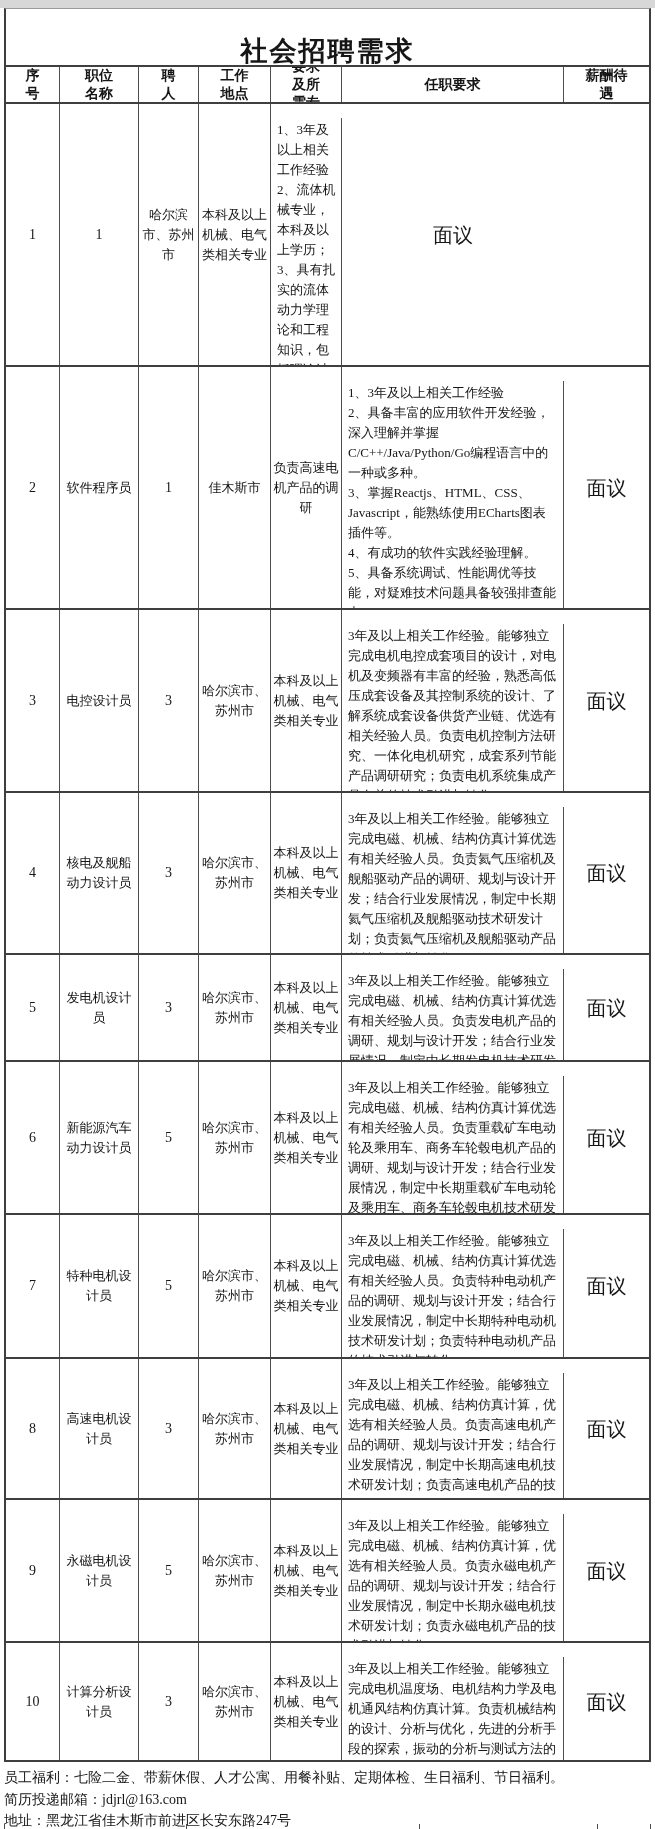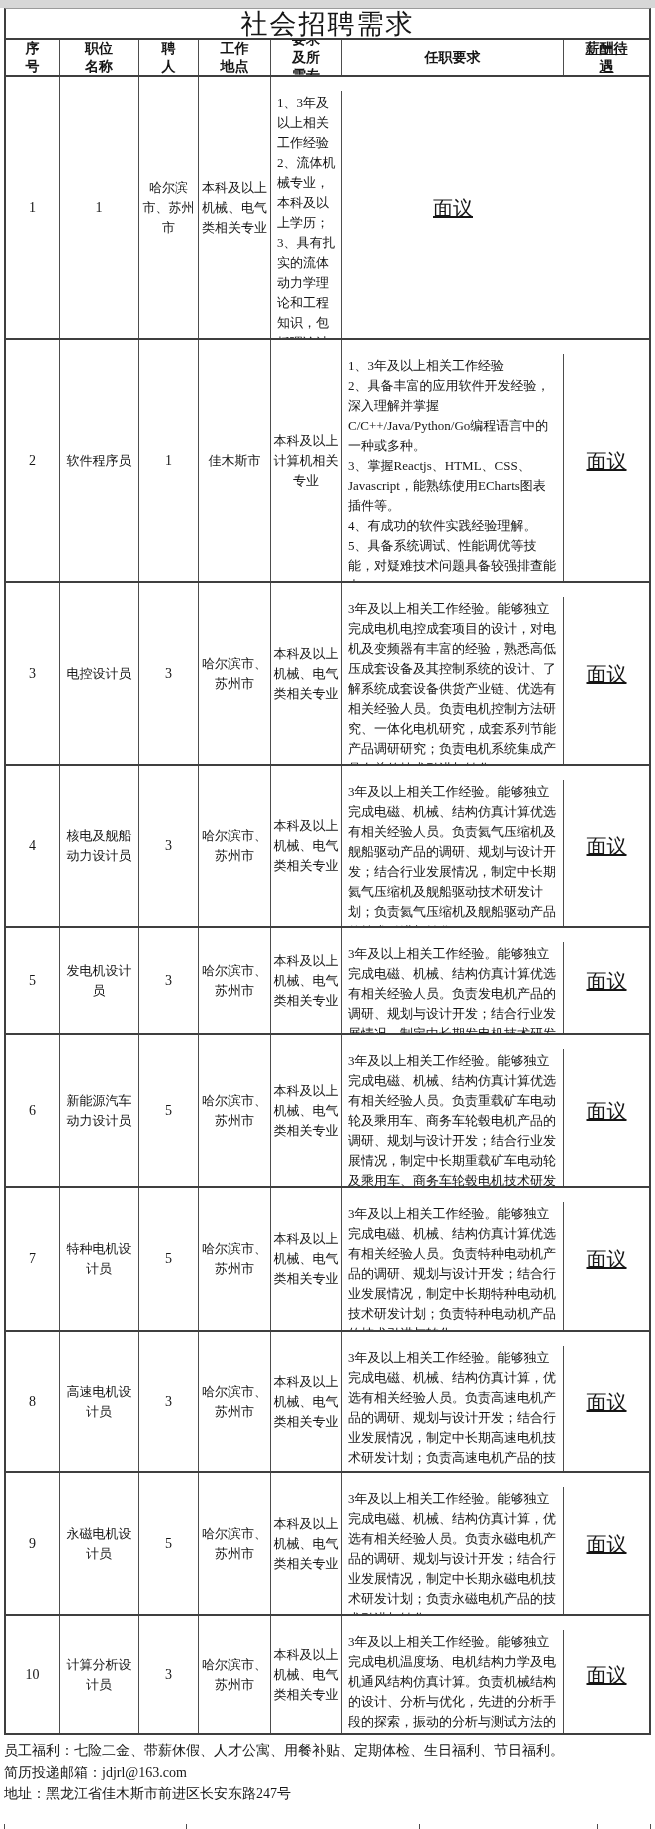--- a/index.html
+++ b/index.html
@@ -17,40 +17,40 @@
   .tbl{
     box-sizing:border-box;
     margin:0 4px;width:647px;
     border:2px solid #3f3f3f;
     border-top:1px solid #9a9a9a;
     background:#fff;
   }
   .title-cell{
     height:29px;
     display:flex;align-items:center;justify-content:center;
-    font-size:27px;font-weight:normal;letter-spacing:2px;
+    font-size:27px;font-weight:bold;letter-spacing:2px;margin-top:27px;
   }
   .row{
     display:grid;
     grid-template-columns:54px 79px 60px 72px 71px 222px 1fr;
     border-top:2px solid #3f3f3f;
     box-sizing:border-box;
   }
   .header-row{height:37px;}
   .data-row{overflow:hidden;}
   .cell{
     box-sizing:border-box;
     border-right:1px solid #4d4d4d;
     display:flex;align-items:center;justify-content:center;
     text-align:center;
     font-size:13px;line-height:20px;
     padding:1px 2px;
     overflow:hidden;
   }
-  .cell:last-child{border-right:none;text-decoration:underline;}
+  .cell:last-child{border-right:none;}
   .header-row .cell{font-weight:bold;font-size:14px;line-height:18px;padding:0 19px;}
   .c-req{
     align-items:flex-start;justify-content:flex-start;
     text-align:left;
     white-space:pre-line;
     padding:2px 5px 0 6px;
     font-size:13px;line-height:20px;margin-top:14px;
   }
   .c-no{font-size:14px;}
   .c-count{font-size:14px;}
@@ -94,21 +94,21 @@
 3、具有扎实的流体动力学理论和工程知识，包括理论计算，仿真模拟和组装测试验证；
 4、从事流体机械内部流动及性能研究方向，研究水力机械过流部件对流动的影响，能够提高水力机械过流部件的水力性能，抗空化性能。能够对叶片泵进行优化水力设计，设计出高效率高性能的水力模型；
 5、具有良好的沟通、协调能力，以及积极向上的心态；</div>
         <div class="cell c-sal">面议</div>
       </div>
       <div class="row data-row" style="height: 243px;">
         <div class="cell c-no">2</div>
         <div class="cell c-pos">软件程序员</div>
         <div class="cell c-count">1</div>
         <div class="cell c-loc">佳木斯市</div>
-        <div class="cell c-edu">本科及以上计算机相关专业</div>
+        <div class="cell c-edu">负责高速电机产品的调研</div>
         <div class="cell c-req">1、3年及以上相关工作经验
 2、具备丰富的应用软件开发经验，深入理解并掌握C/C++/Java/Python/Go编程语言中的一种或多种。
 3、掌握Reactjs、HTML、CSS、Javascript，能熟练使用ECharts图表插件等。
 4、有成功的软件实践经验理解。
 5、具备系统调试、性能调优等技能，对疑难技术问题具备较强排查能力。
 6、对软件工程技术有浓厚兴趣和热</div>
         <div class="cell c-sal">面议</div>
       </div>
       <div class="row data-row" style="height: 183px;">
         <div class="cell c-no">3</div>

